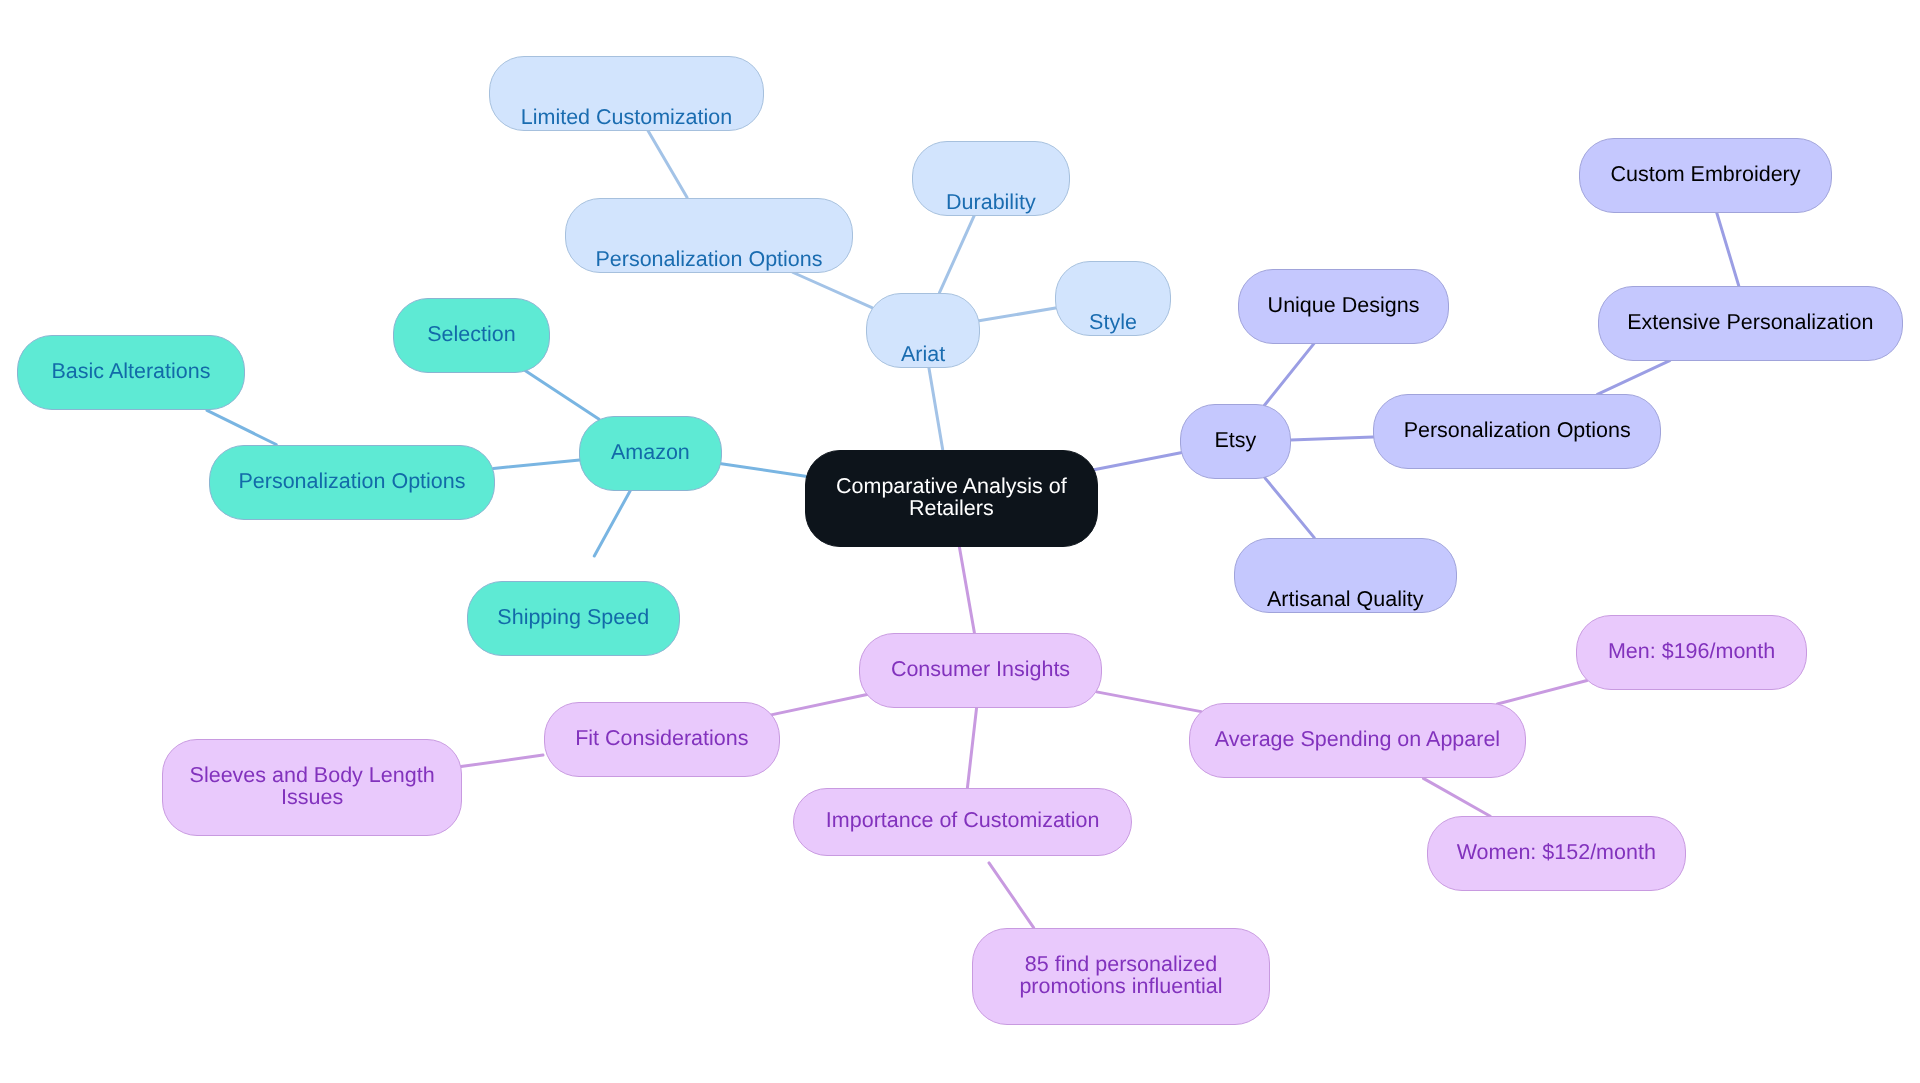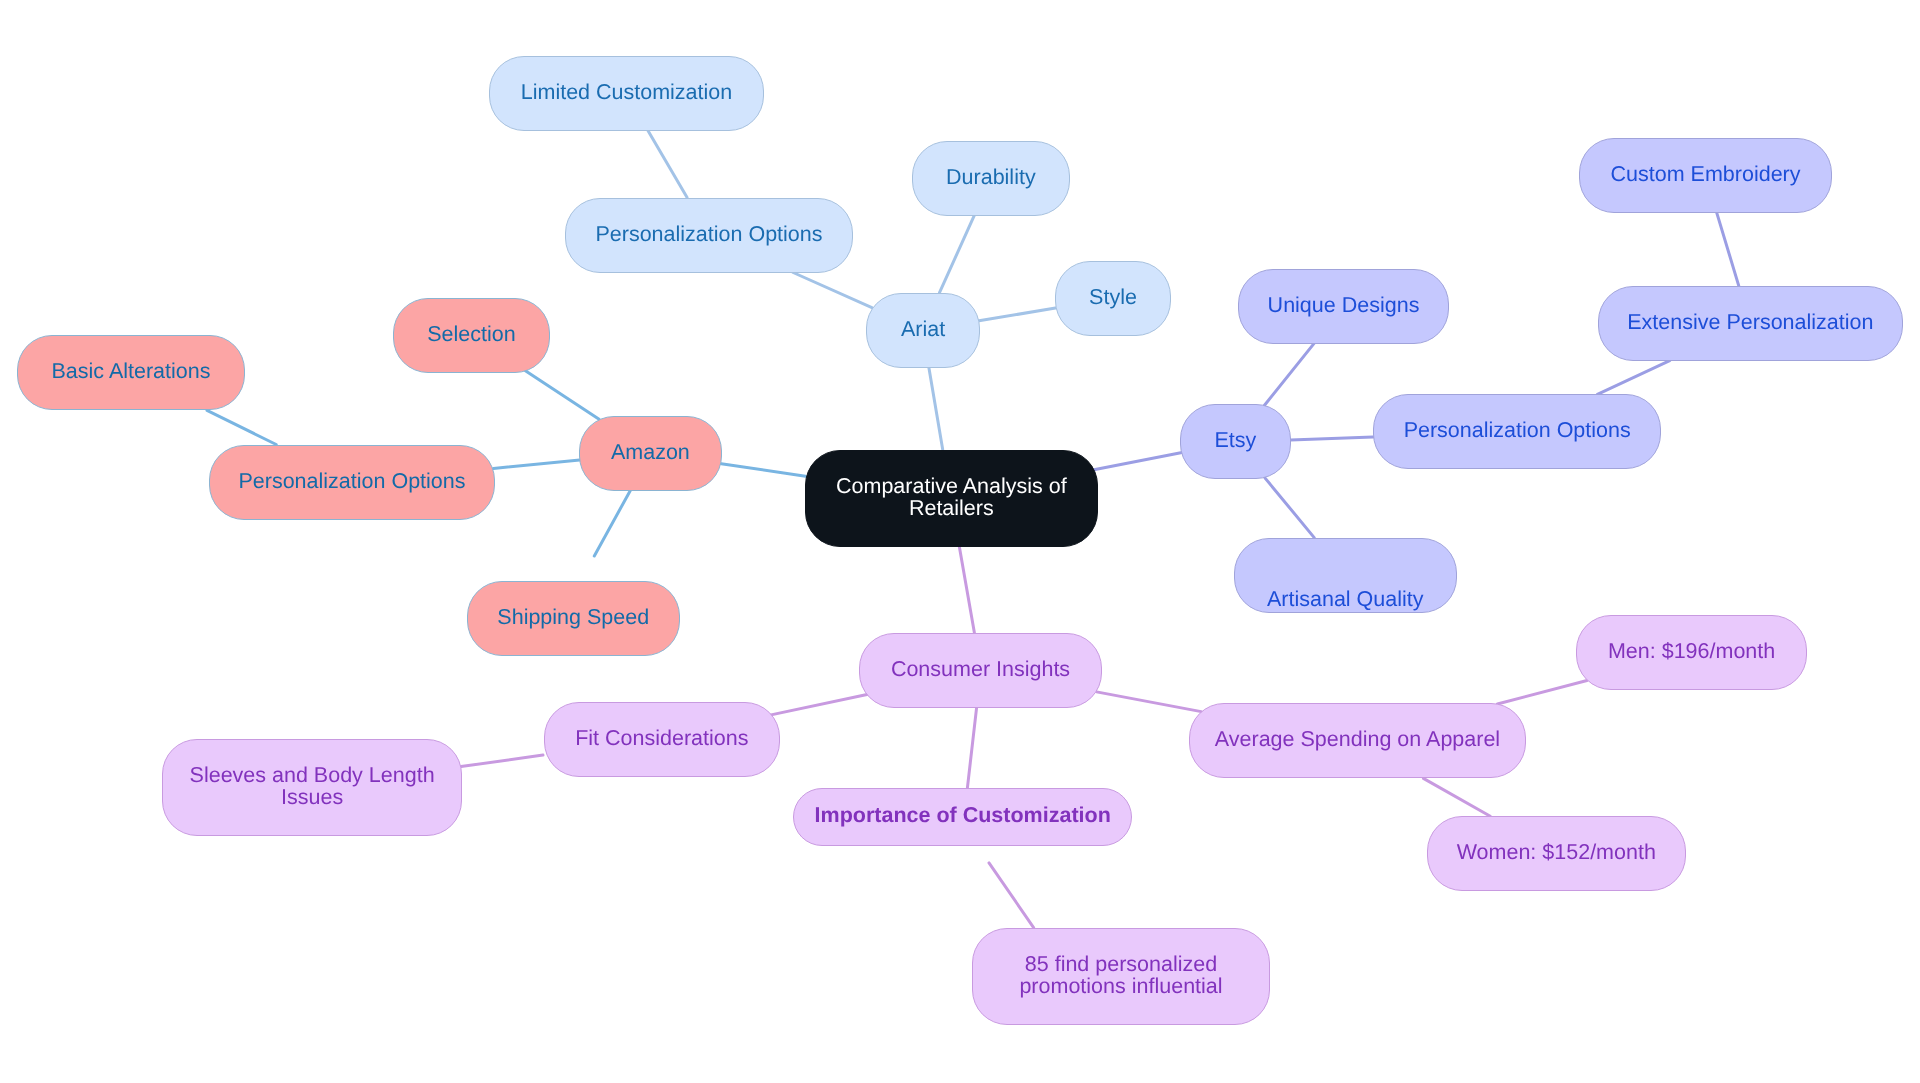--- a/index.html
+++ b/index.html
@@ -56,32 +56,33 @@
     white-space: pre-line;
     display: block;
     transform: translateY(-2.5px);
   }
   .node-root {
     background: #0d141b;
     color: #ffffff;
     border-color: #0d141b;
   }
   .node-blue {
-    background: #fca5a5;
+    background: #5eead4;
     color: #126aa8;
     border-color: #8ab4d2;
   }
   .node-skyblue {
     background: #d2e4fd;
     color: #1a6cb0;
     border-color: #a6c0dd;
+    align-items: flex-end;
   }
   .node-indigo {
     background: #c5c8fe;
-    color: #1d4ed8;
+    color: #000000;
     border-color: #a0a3da;
   }
   .node-purple {
     background: #e9c9fc;
     color: #8232bd;
     border-color: #c89ae0;
   }
 </style>
 </head>
 <body>
@@ -177,20 +178,20 @@
     </div>
   <div class="node node-purple" style="left:1188.7px;top:703.4px;width:337px;height:75px;">
       <span class="node-label">Average Spending on Apparel</span>
     </div>
   <div class="node node-purple" style="left:1576.4px;top:615.4px;width:231.2px;height:75px;">
       <span class="node-label">Men: $196/month</span>
     </div>
   <div class="node node-purple" style="left:1427.2px;top:816.3px;width:258.6px;height:75px;justify-content:center;">
       <span class="node-label">Women: $152/month</span>
     </div>
-  <div class="node node-purple" style="left:793.4px;top:787.9px;width:339.4px;height:58px;font-weight:bold;">
+  <div class="node node-purple" style="left:793.4px;top:787.9px;width:339.4px;height:68px;">
       <span class="node-label">Importance of Customization</span>
     </div>
   <div class="node node-purple" style="left:972px;top:927.6px;width:298px;height:97px;">
       <span class="node-label">85 find personalized
 promotions influential</span>
     </div>
 </div>
 
 </body></html>

